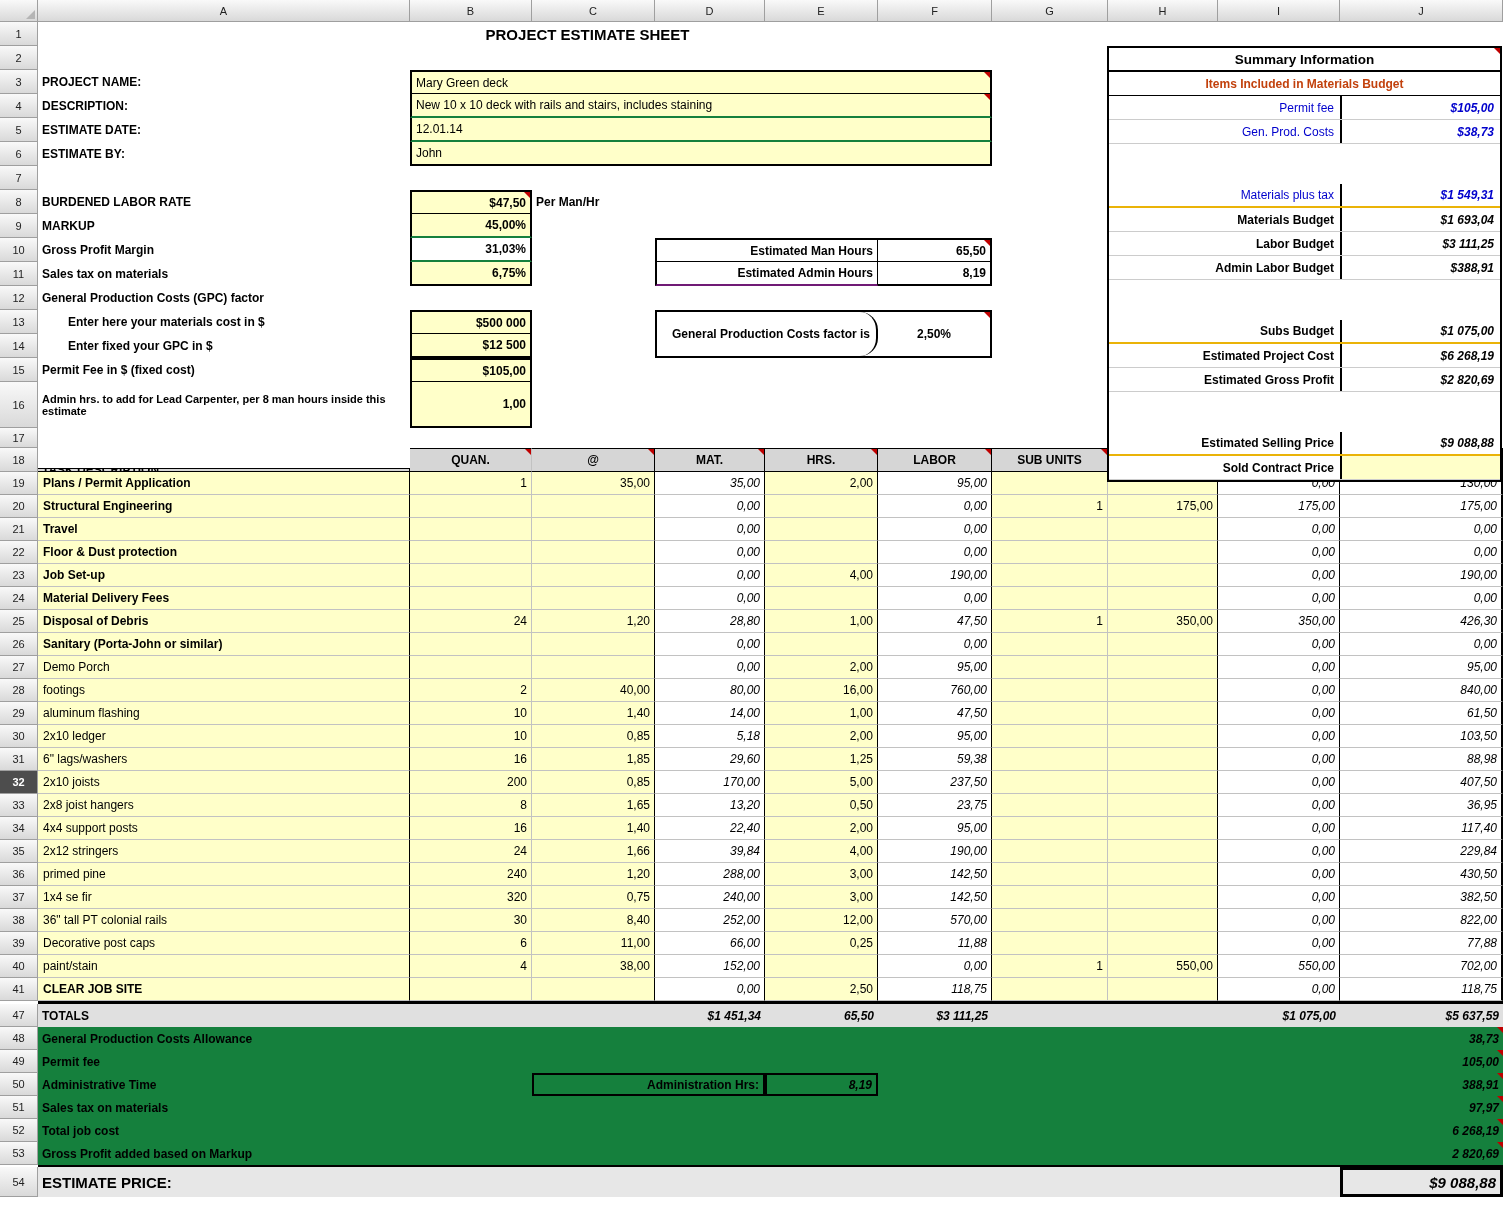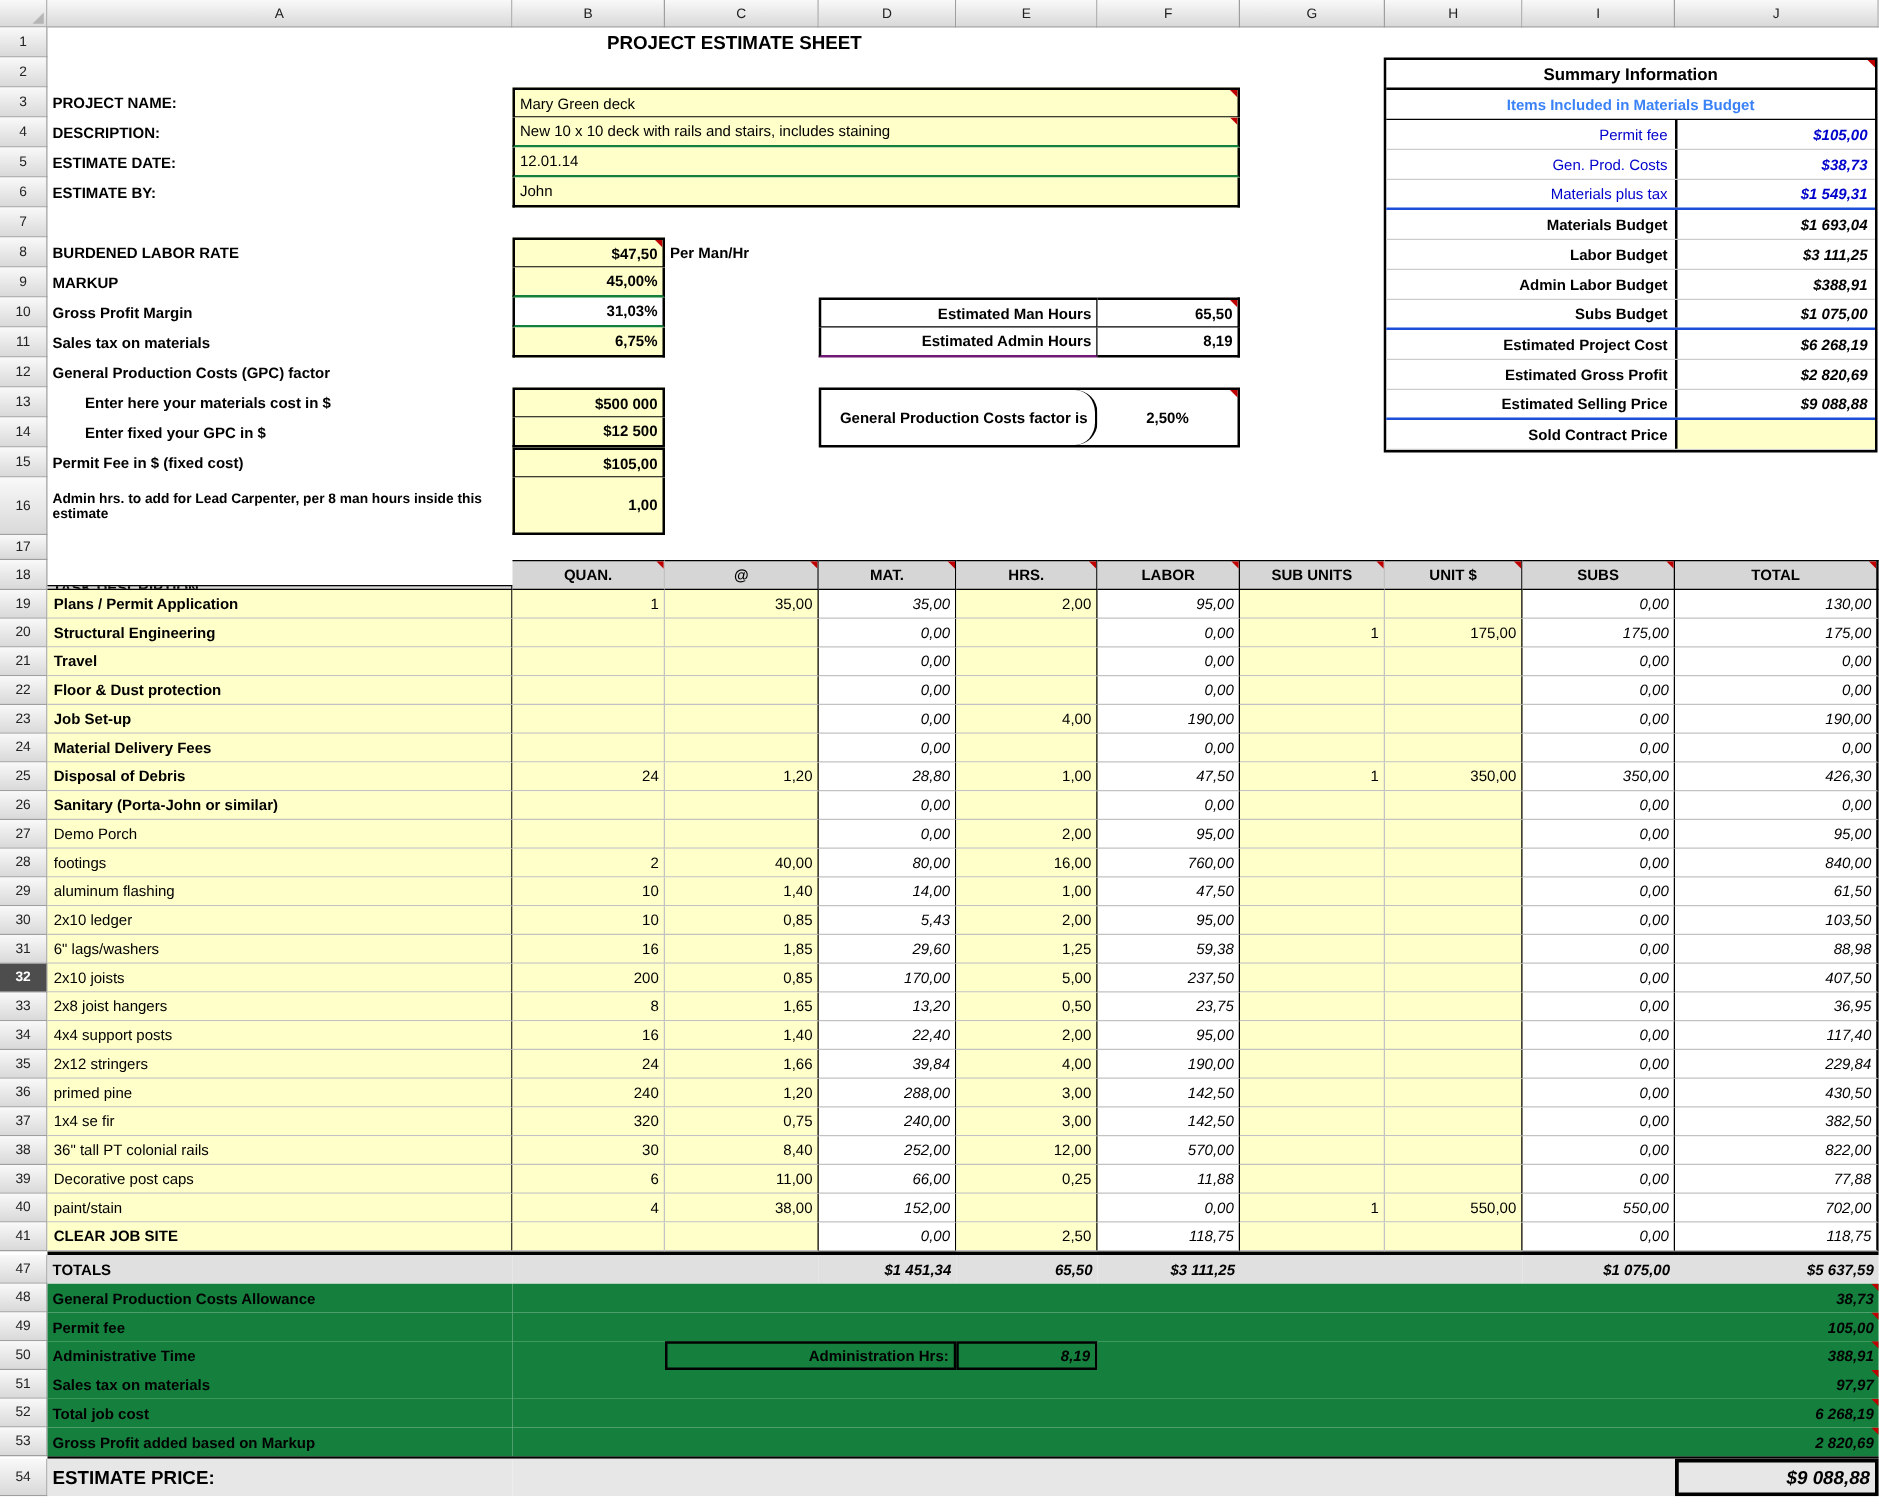--- a/index.html
+++ b/index.html
@@ -64,22 +64,22 @@
   .jbox { border:3px solid #000; }
 
   .hr3 { height:3px; background:#000; margin-left:38px; }
   .hr2 { height:2px; background:#000; margin-left:38px; }
 
   
   .summary { position:absolute; left:1107px; top:46px; width:395px;
     border:2px solid #000; background:#fff; z-index:5; }
   .sline { display:flex; height:24px; border-bottom:1px solid #cccccc; }
   .stitle { justify-content:center; align-items:center; font-weight:bold; font-size:13.5px; border-bottom:2px solid #000; }
-  .ssub { justify-content:center; align-items:center; color:#3b82f6; font-weight:bold; border-bottom:1px solid #000; }
-  .hsep { border-bottom:2px solid #1d4ed8; }
+  .ssub { justify-content:center; align-items:center; color:#c2410c; font-weight:bold; border-bottom:1px solid #000; }
+  .hsep { border-bottom:2px solid #eab308;margin-top:40px; }
   .slab { flex:1; display:flex; align-items:center; justify-content:flex-end; padding-right:6px; font-weight:bold; }
   .slab.nrm { font-weight:normal; }
   .sval { width:160px; border-left:2px solid #000; display:flex; align-items:center;
     justify-content:flex-end; padding-right:6px; font-weight:bold; font-style:italic; position:relative; }
 
   
   .gpcbox { position:absolute; left:655px; top:310px; width:337px; height:48px;
     border:2px solid #000; background:#fff; display:flex; z-index:4; }
   .gpclab { width:221px; border-right:2px solid #000; display:flex; align-items:center;
     justify-content:flex-end; text-align:right; font-weight:bold; padding:0 6px; white-space:normal; line-height:1.2;border-radius:18px; }
@@ -401,21 +401,21 @@
         <div class="cell tcell yel vg r"></div>
         <div class="cell tcell yel vb r"></div>
         <div class="cell tcell vb r i">0,00</div>
         <div class="cell tcell vb2 r i">61,50</div>
       </div>
       <div class="grid-row r23">
         <div class="rh">30</div>
         <div class="cell tcell yel vb nm">2x10 ledger</div>
         <div class="cell tcell yel vg r">10</div>
         <div class="cell tcell yel vb r">0,85</div>
-        <div class="cell tcell vb r i">5,43</div>
+        <div class="cell tcell vb r i">5,18</div>
         <div class="cell tcell yel vb r">2,00</div>
         <div class="cell tcell vb r i">95,00</div>
         <div class="cell tcell yel vg r"></div>
         <div class="cell tcell yel vb r"></div>
         <div class="cell tcell vb r i">0,00</div>
         <div class="cell tcell vb2 r i">103,50</div>
       </div>
       <div class="grid-row r23">
         <div class="rh">31</div>
         <div class="cell tcell yel vb nm">6" lags/washers</div>

